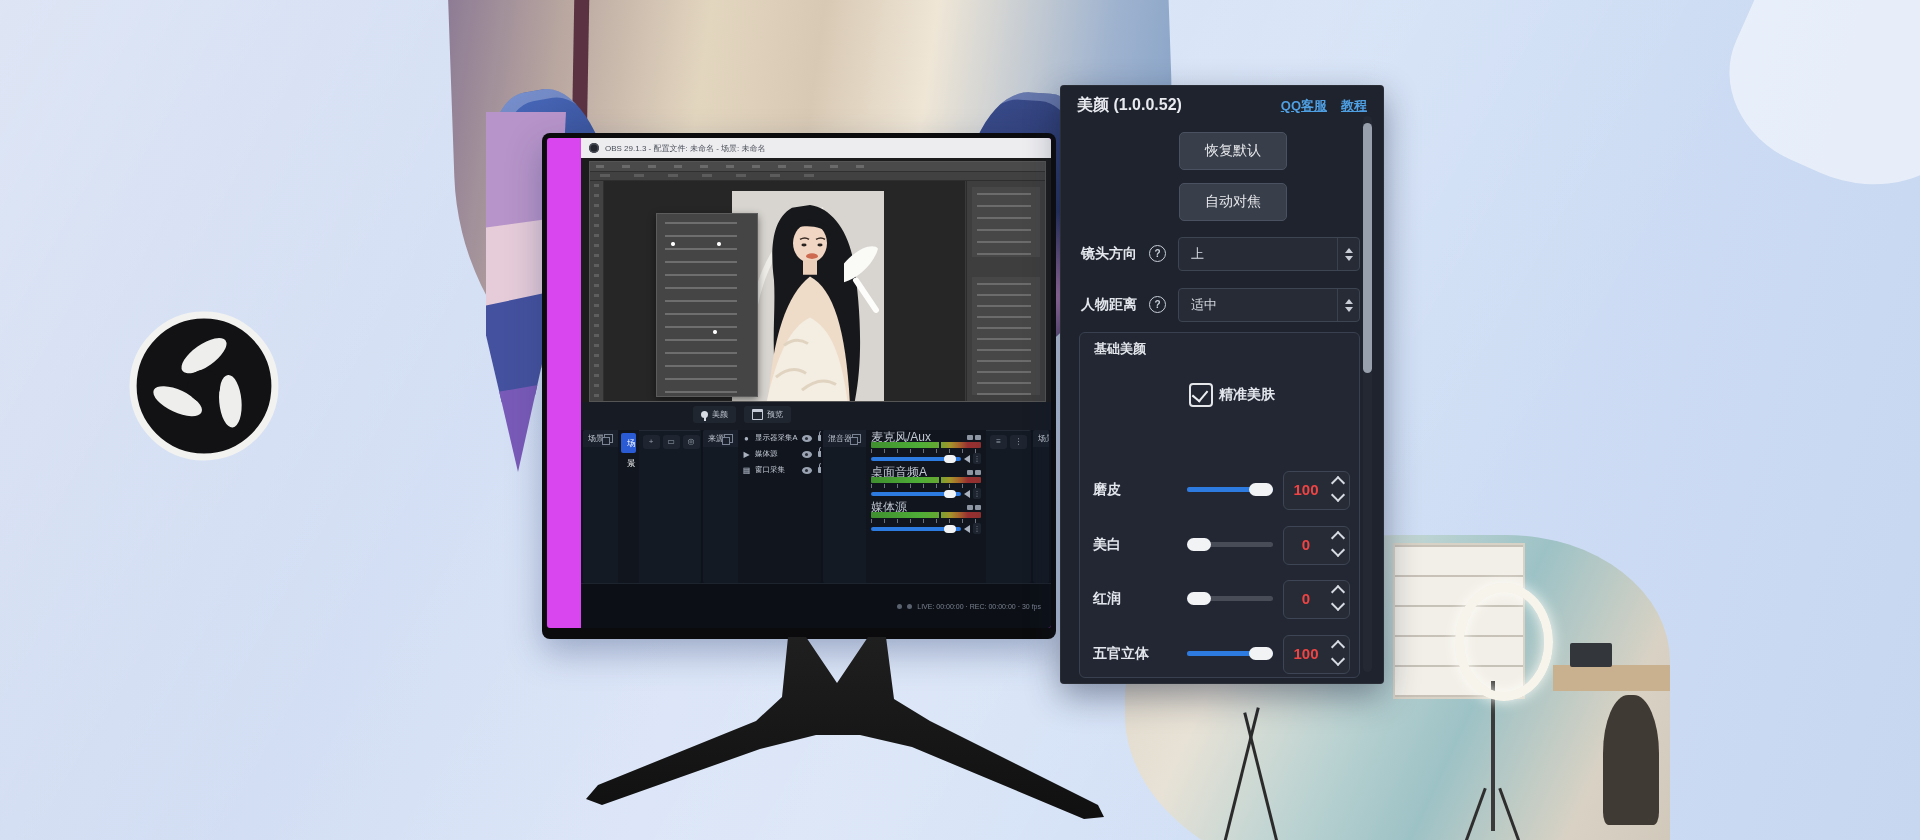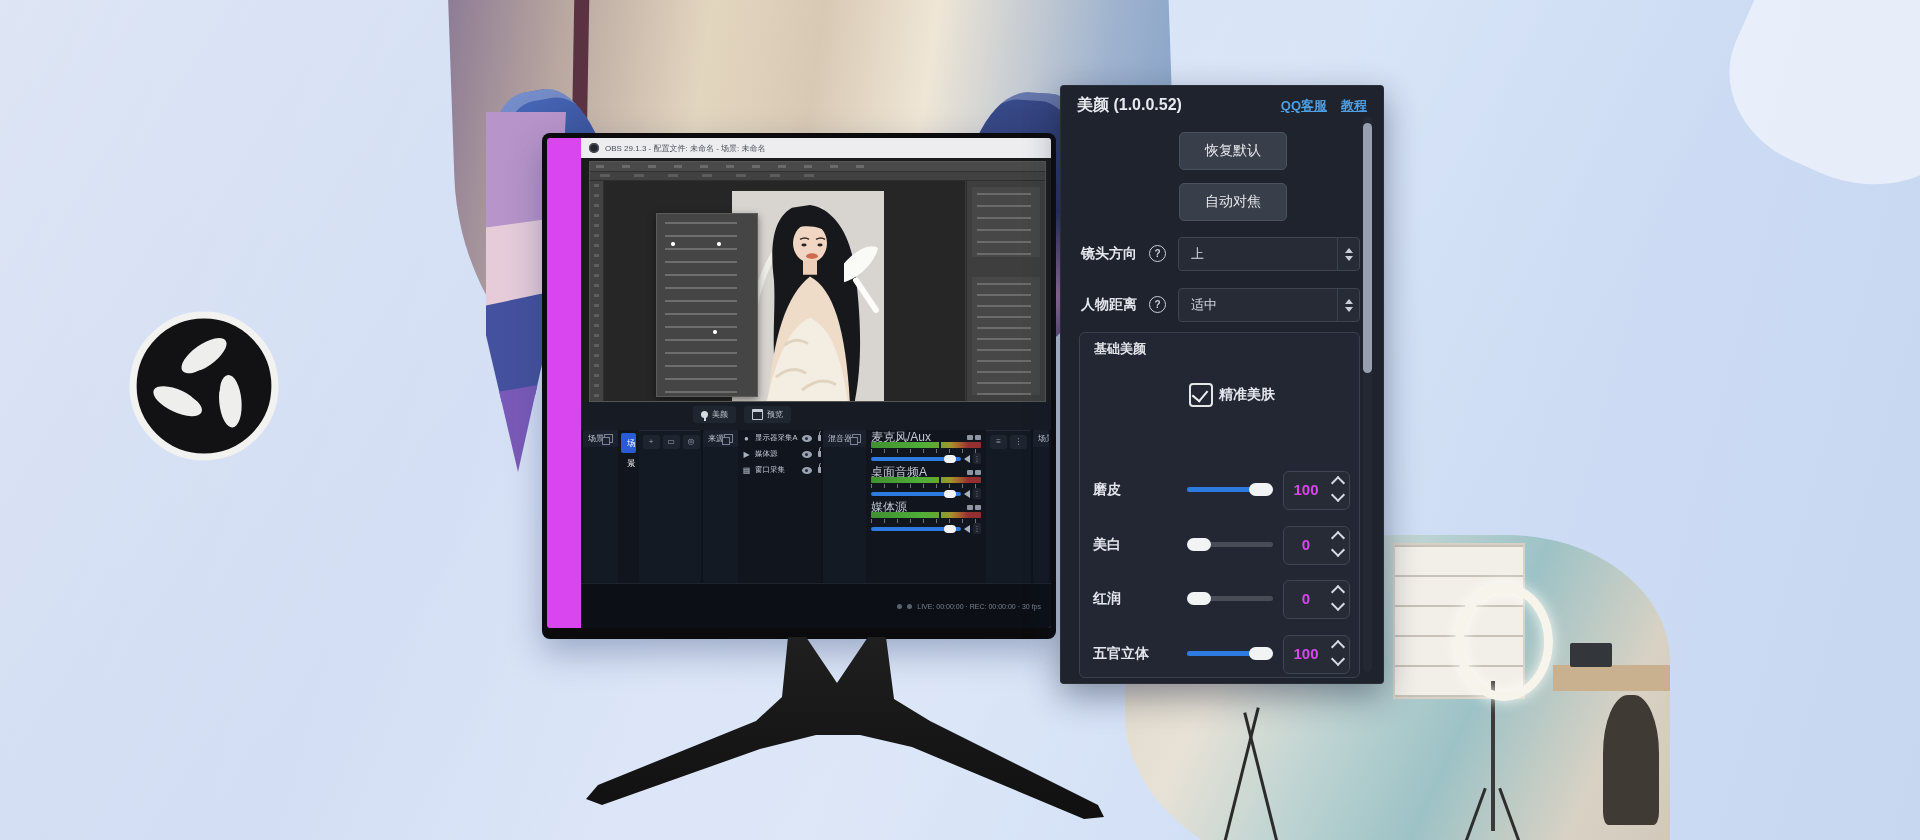--- a/index.html
+++ b/index.html
@@ -165,21 +165,21 @@
   .r-mode{top:339px;height:32px;}
   .r-mode .bp-label{left:32px;line-height:32px;top:0;}
   .srow{height:37px;}
   .srow .bp-label{left:32px;line-height:37px;top:0;}
   .srow1{top:385px;}.srow2{top:440px;}.srow3{top:494px;}.srow4{top:549px;}
   .slider{position:absolute;left:126px;top:12px;width:86px;height:13px;}
   .sl-track{position:absolute;left:0;right:0;top:4px;height:5px;background:#474c57;border-radius:3px;}
   .sl-fill{position:absolute;left:0;top:4px;height:5px;background:#2d7ae0;border-radius:3px;width:0;}
   .sl-handle{position:absolute;top:0;width:24px;height:13px;background:#f2f3f5;border-radius:7px;left:0;}
   .spin{position:absolute;left:222px;top:0;width:65px;height:37px;background:#262b36;border:1px solid #3e4554;border-radius:6px;}
-  .spin-val{position:absolute;left:0;width:44px;text-align:center;top:0;line-height:36px;font-size:15px;font-weight:bold;color:#d946ef;}
+  .spin-val{position:absolute;left:0;width:44px;text-align:center;top:0;line-height:36px;font-size:15px;font-weight:bold;color:#ef4444;}
   .caret-col{position:absolute;right:6px;top:6px;display:flex;flex-direction:column;gap:6px;}
   .caret-up{width:8px;height:8px;border-left:2.5px solid #d7dbe2;border-top:2.5px solid #d7dbe2;transform:rotate(45deg);}
   .caret-down{width:8px;height:8px;border-left:2.5px solid #d7dbe2;border-top:2.5px solid #d7dbe2;transform:rotate(225deg);margin-top:-4px;}
   .bp-scroll{position:absolute;left:302px;top:30px;width:9px;height:556px;background:#232833;border-radius:5px;}
   .bp-thumb{position:absolute;left:0;top:7px;width:9px;height:250px;background:#98a0ad;border-radius:5px;}
 </style>
 </head>
 <body>
 
 <div class="stage">

